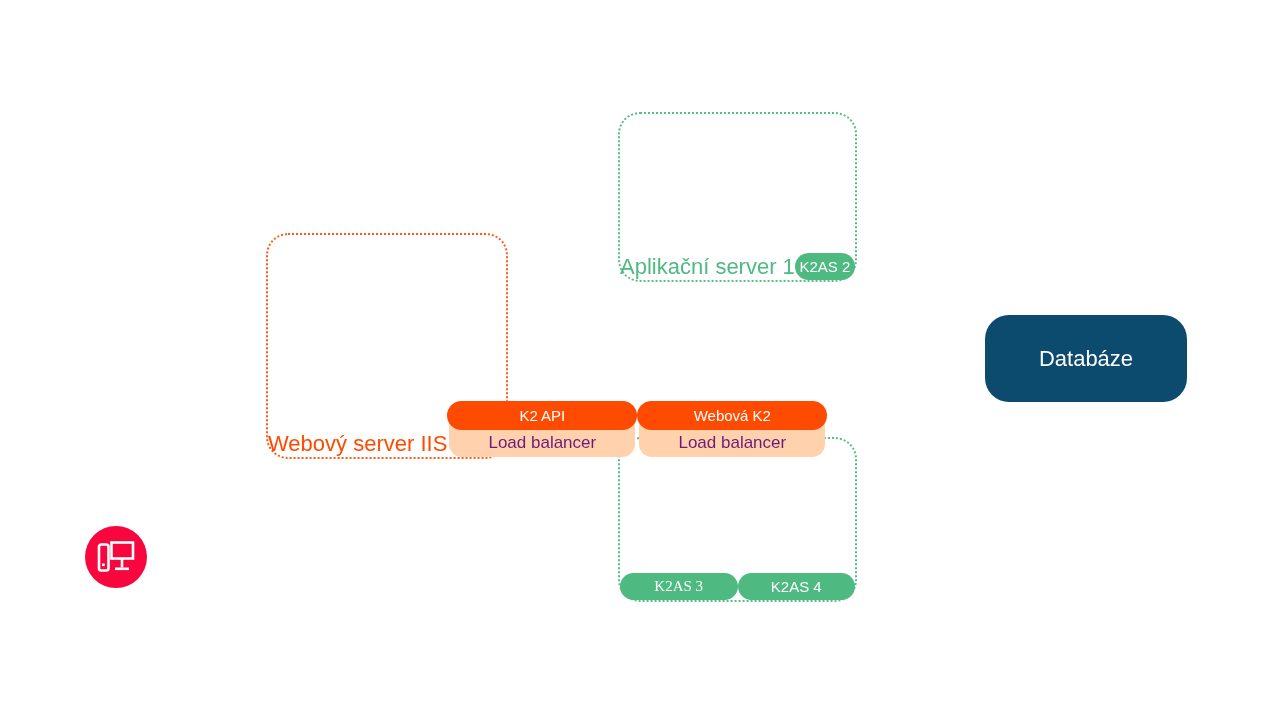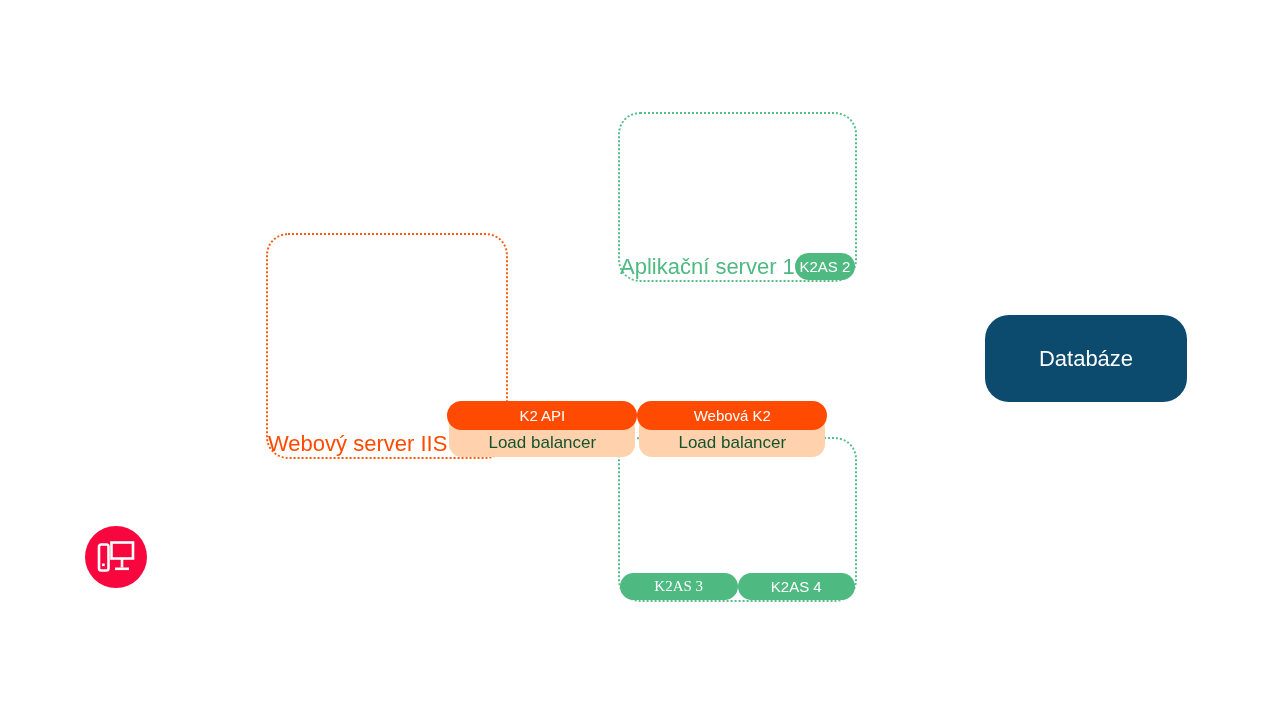--- a/index.html
+++ b/index.html
@@ -51,21 +51,21 @@
   .app2-box .pill.green.first  { margin-top: 20px; font-family: Liberation Serif, serif; }
   .app2-box .pill.green.second { margin-top: 28px; }
 
   
   .lb-group { display: flex; flex-direction: column; align-items: center; }
   .lb-group.first  { margin-top: 20px; }
   .lb-group.second { margin-top: 34px; }
   .balancer {
     width: 186px; height: 42px; margin-top: -15px;
     background: #ffd2ad; border-radius: 13px;
-    color: #14532d; font-size: 17px;
+    color: #701a75; font-size: 17px;
     display: flex; align-items: flex-end; justify-content: center;
     padding-bottom: 4px; box-sizing: border-box;
     position: relative; z-index: 1;
     white-space: nowrap;
   }
 
   
   .db {
     position: absolute; left: 985px; top: 315px;
     width: 202px; height: 87px; border-radius: 24px;

